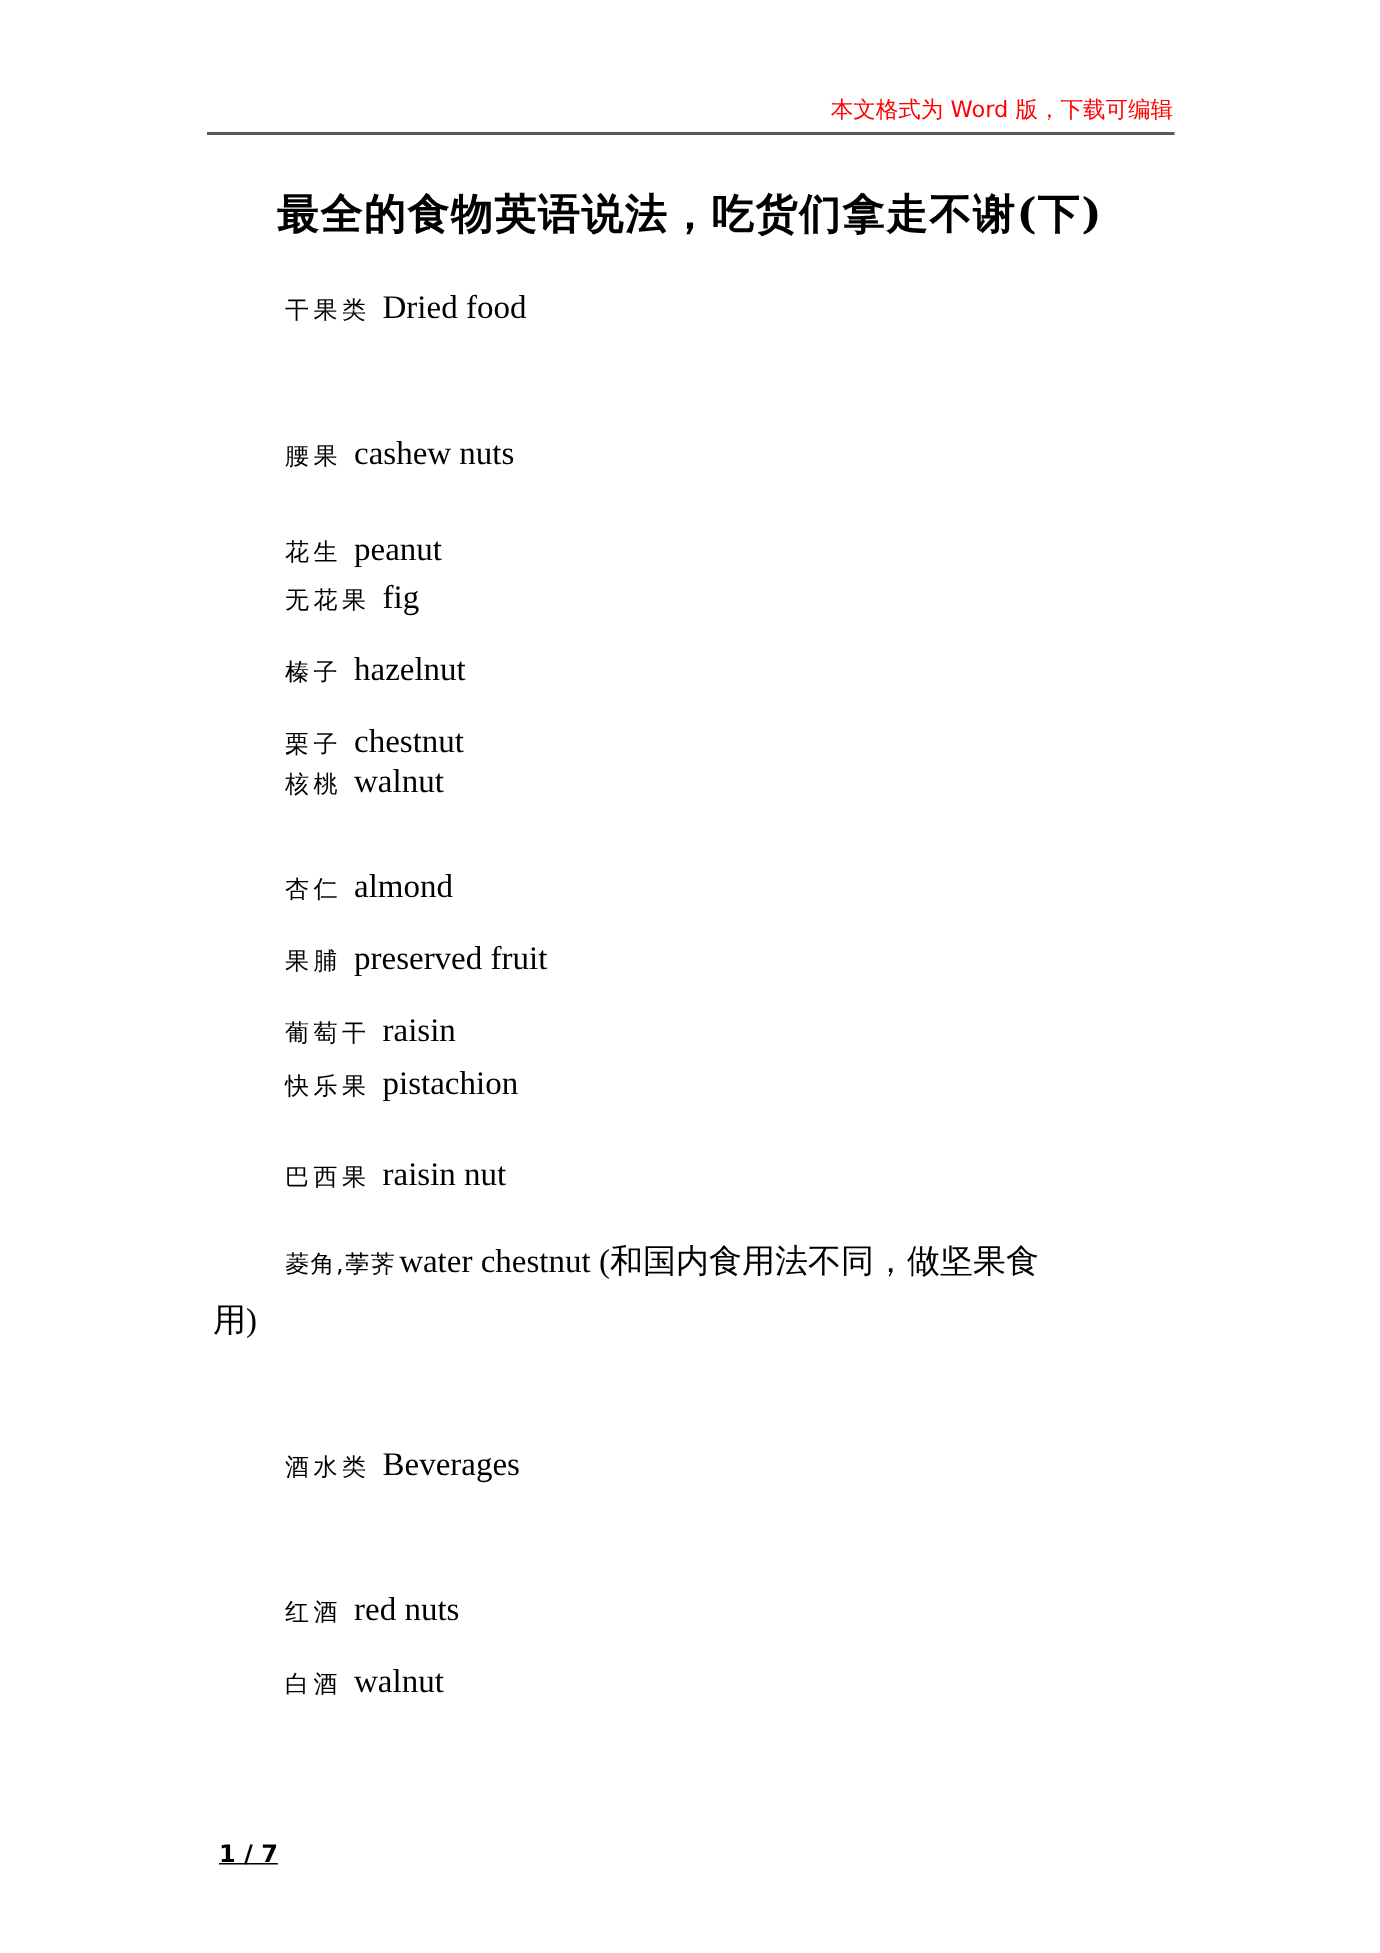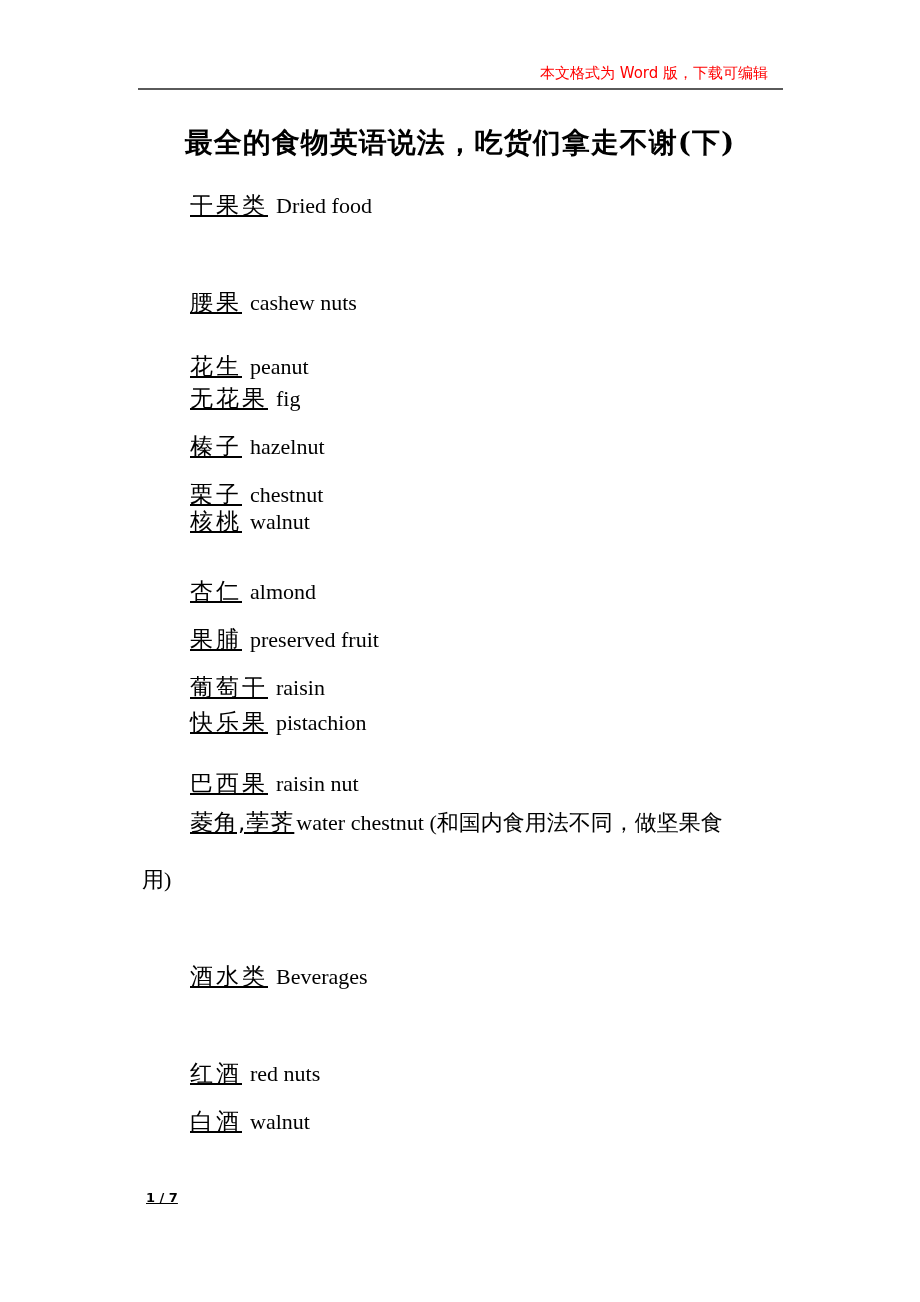--- a/index.html
+++ b/index.html
@@ -1,28 +1,28 @@
 <!DOCTYPE html>
 <html><head>
   <meta charset="utf-8">
   <style>
     html, body { margin: 0; padding: 0; background: #ffffff; }
     body { width: 920px; height: 1302px; position: relative; overflow: hidden;
            font-family: "Liberation Serif", "DejaVu Serif", serif; color: #000; }
-    .header-note { position: absolute; right: 152px; top: 64px; font-size: 15px;
+    .header-note { position: absolute; right: 138px; top: 64px; font-size: 15px;
                    font-family: "DejaVu Sans", "Liberation Sans", sans-serif; color: #ff0000; white-space: nowrap; }
     .header-rule { position: absolute; left: 138px; top: 88px; width: 645px; height: 2px; background: #5a5a5a; }
     .title { position: absolute; left: 0; width: 920px; top: 124px; text-align: center;
              font-size: 28px; font-weight: bold; white-space: nowrap; letter-spacing: 1px;
              font-family: "DejaVu Serif", "Liberation Serif", serif; }
     .line { position: absolute; left: 190px; font-size: 22px; white-space: nowrap; line-height: 28px; }
-    .line .zh { font-family: "DejaVu Sans", sans-serif; font-size: 23px; letter-spacing: 3px; text-decoration: underline; }
+    .line .zh { font-family: "DejaVu Sans", sans-serif; font-size: 16px; letter-spacing: 3px; }
     .line .en { font-family: "Liberation Serif", serif; margin-left: 8px; }
     .wrap-cont { position: absolute; left: 142px; font-size: 22px; white-space: nowrap; line-height: 28px; }
-    .page-num { position: absolute; left: 146px; top: 1190px; font-size: 13px; font-weight: bold;
+    .page-num { position: absolute; left: 146px; top: 1226px; font-size: 16px; font-weight: bold;
                 font-family: "DejaVu Sans", "Liberation Sans", sans-serif; text-decoration: underline; }
   </style>
 </head>
 <body>
 
 <div class="header-note">本文格式为 Word 版，下载可编辑</div>
 <div class="header-rule"></div>
 
 <div class="title">最全的食物英语说法，吃货们拿走不谢(下)</div>
 
@@ -34,21 +34,21 @@
 <div class="line" style="top:352px"><span class="zh">花生</span><span class="en">peanut</span></div>
 <div class="line" style="top:384px"><span class="zh">无花果</span><span class="en">fig</span></div>
 <div class="line" style="top:432px"><span class="zh">榛子</span><span class="en">hazelnut</span></div>
 <div class="line" style="top:480px"><span class="zh">栗子</span><span class="en">chestnut</span></div>
 <div class="line" style="top:507px"><span class="zh">核桃</span><span class="en">walnut</span></div>
 <div class="line" style="top:577px"><span class="zh">杏仁</span><span class="en">almond</span></div>
 <div class="line" style="top:625px"><span class="zh">果脯</span><span class="en">preserved fruit</span></div>
 <div class="line" style="top:673px"><span class="zh">葡萄干</span><span class="en">raisin</span></div>
 <div class="line" style="top:708px"><span class="zh">快乐果</span><span class="en">pistachion</span></div>
 <div class="line" style="top:769px"><span class="zh">巴西果</span><span class="en">raisin nut</span></div>
-<div class="line" style="top:808px"><span class="zh" style="letter-spacing:1px">菱角,荸荠</span><span class="en" style="margin-left:2px">water chestnut (和国内食用法不同，做坚果食</span></div>
+<div class="line" style="top:827px"><span class="zh" style="letter-spacing:1px">菱角,荸荠</span><span class="en" style="margin-left:2px">water chestnut (和国内食用法不同，做坚果食</span></div>
 <div class="wrap-cont" style="top:866px">用)</div>
 
 <div class="line" style="top:962px">
   <span class="zh">酒水类</span><span class="en">Beverages</span>
 </div>
 
 <div class="line" style="top:1059px"><span class="zh">红酒</span><span class="en">red nuts</span></div>
 <div class="line" style="top:1107px"><span class="zh">白酒</span><span class="en">walnut</span></div>
 
 <div class="page-num">1 / 7</div>

